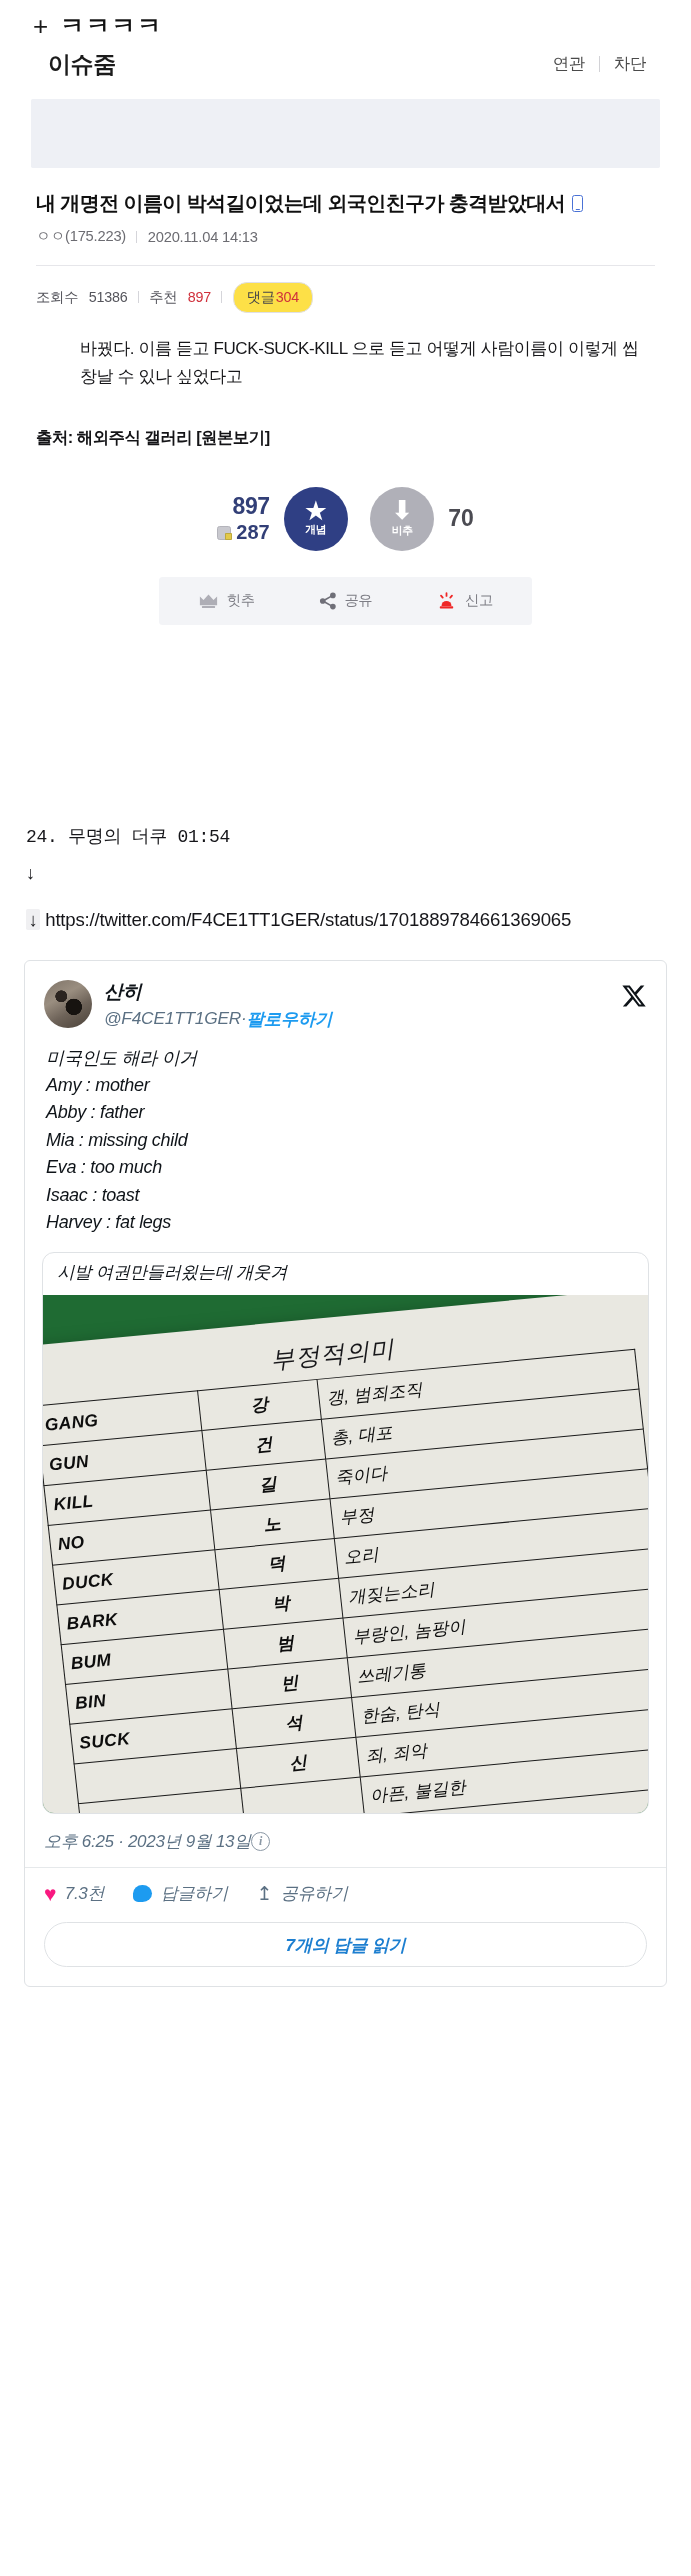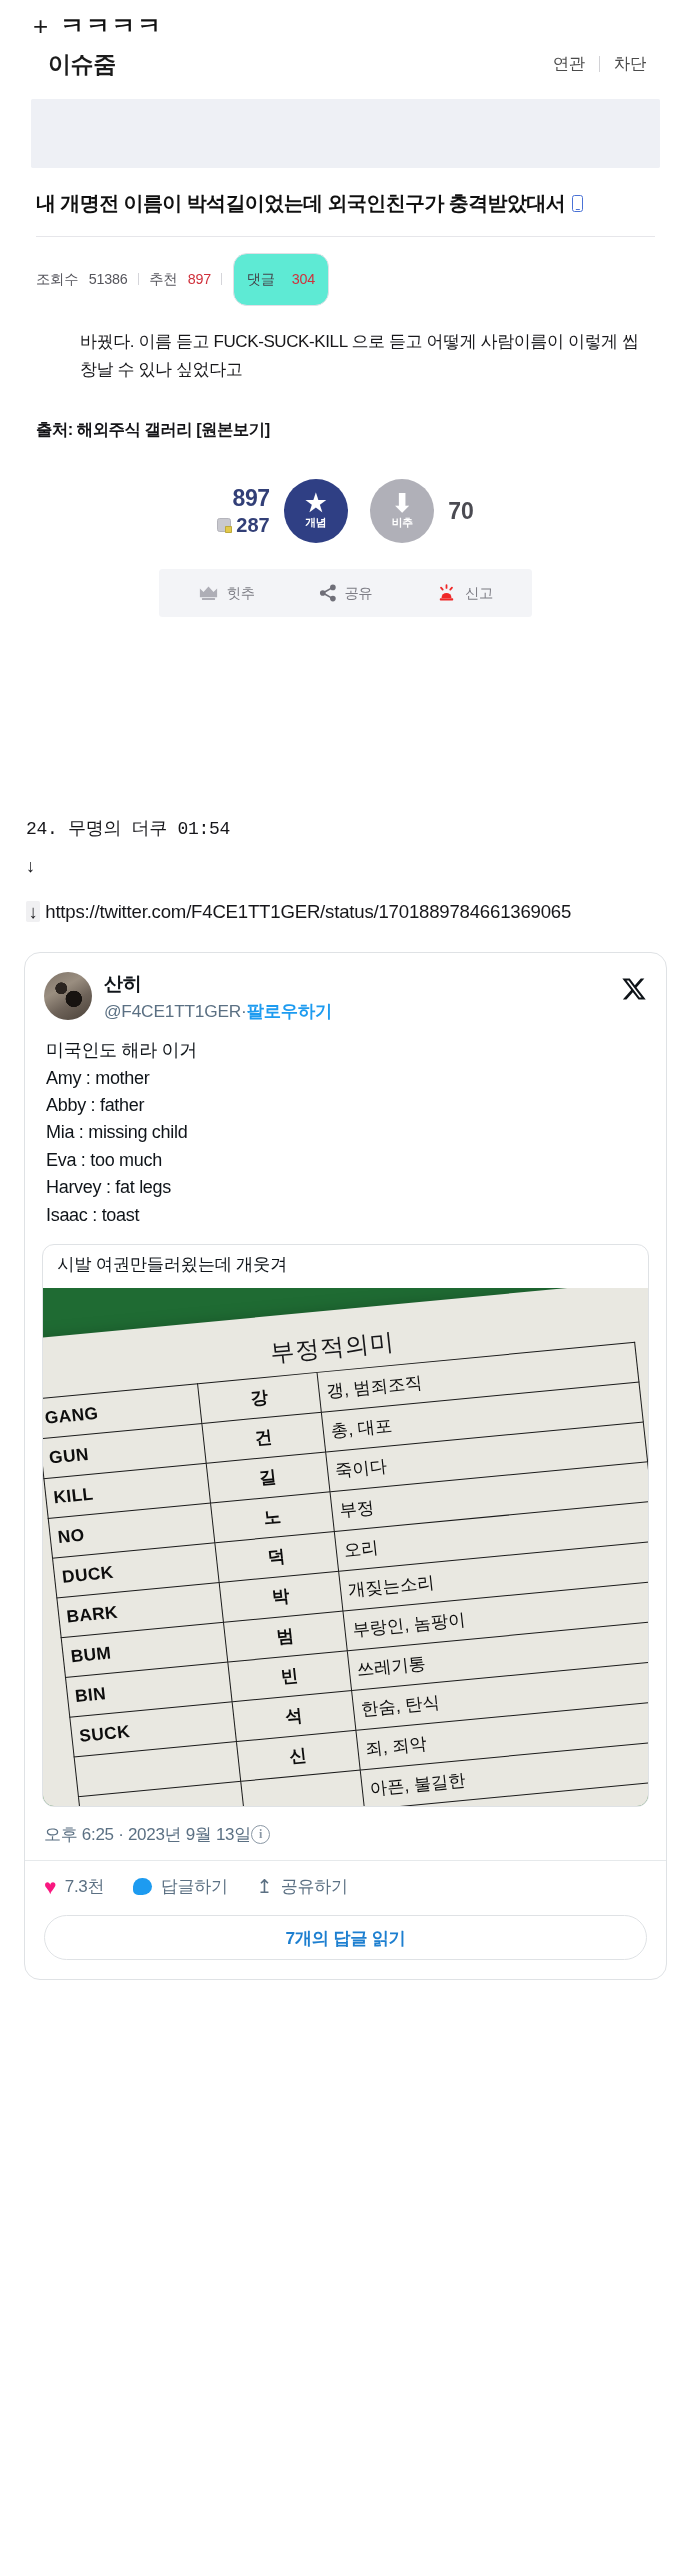--- a/index.html
+++ b/index.html
@@ -116,23 +116,23 @@
     padding-top: 15.5px;
     display:flex; align-items:center; gap:10.4px;
     font-size: 14.3px; color:#55555c;
     letter-spacing:-0.2px;
   }
   .stat-num { color:#55555c; }
   .stat-accent { color:#d0313c; }
   .comment-pill{
     border:0.9px solid #e0e0e6;
     border-radius: 14px;
-    padding: 16px 13px;
-    display:inline-flex; align-items:center; gap:17px;
-    background:#5eead4;
+    padding: 5px 13px;
+    display:inline-flex; align-items:center; gap:1px;
+    background:#fde047;
     cursor:pointer;
   }
   .comment-pill .c-label{color:#44444a;}
   .comment-pill .c-count{color:#d0313c;text-align:center;}
 
   
   .post-body{
     padding: 22.5px 40px 0 36px;
     font-size: 17px;
     line-height: 1.62;
@@ -237,23 +237,24 @@
   .inline-arrow-chip{
     background:#f0f0f2;
     padding: 0 2.6px;
     border-radius:1.7px;
   }
 
   
   .tweet-card{
     margin: 26px 24px 0 24px;
     border:0.9px solid #dfe2e5;
-    border-radius: 16px;
+    border-radius: 6px;
     background:#fff;
     overflow:hidden;
+    font-style:italic;
   }
   .tweet-head{
     display:flex; align-items:flex-start;
     padding: 19px 19px 0 19px;
     gap: 12px;
   }
   .avatar{
     width:48px;height:48px;border-radius:50%;
     flex:0 0 auto;
     background:
@@ -412,20 +413,25 @@
     <span class="ha-item">차단</span>
   </div>
 </div>
 
 <div class="gray-banner"></div>
 
 <div class="post-head">
   <div class="post-title">
     <span>내 개명전 이름이 박석길이었는데 외국인친구가 충격받았대서</span>
     <span class="mobile-badge"></span>
+  </div>
+  <div class="post-meta">
+    <span>ㅇㅇ(175.223)</span>
+    <span class="meta-divider"></span>
+    <span>2020.11.04 14:13</span>
   </div>
 </div>
 
 <div class="post-stats-wrap">
   <span>조회수</span>
   <span class="stat-num">51386</span>
   <span class="meta-divider"></span>
   <span>추천</span>
   <span class="stat-accent">897</span>
   <span class="meta-divider"></span>
@@ -521,22 +527,22 @@
         </svg>
     </div>
   </div>
 
   <div class="tweet-text">
     <span class="tline">미국인도 해라 이거</span>
     <span class="tline">Amy : mother</span>
     <span class="tline">Abby : father</span>
     <span class="tline">Mia : missing child</span>
     <span class="tline">Eva : too much</span>
+    <span class="tline">Isaac : toast</span>
     <span class="tline">Harvey : fat legs</span>
-    <span class="tline">Isaac : toast</span>
   </div>
 
   <div class="quote-card">
     <div class="quote-text">시발 여권만들러욌는데 개웃겨</div>
 
     <div class="quote-photo">
       <div class="paper">
         <div class="paper-title">부정적의미</div>
         <table class="meaning">
           <tbody>

